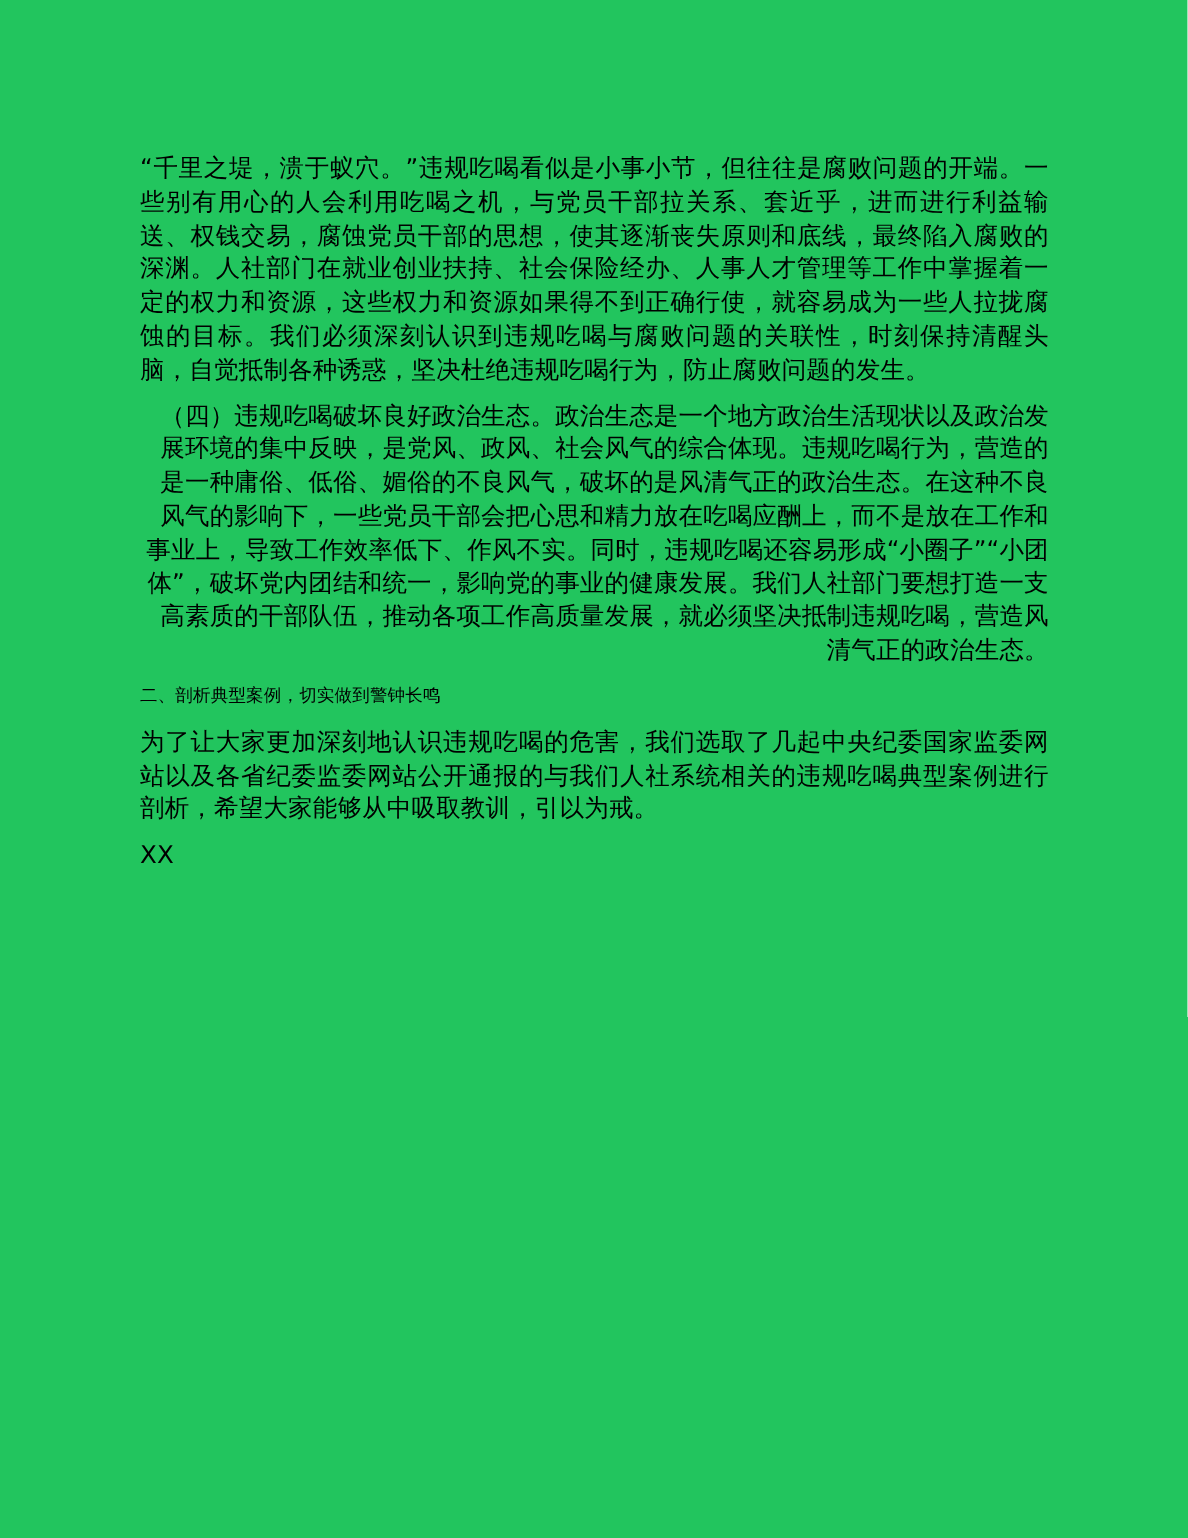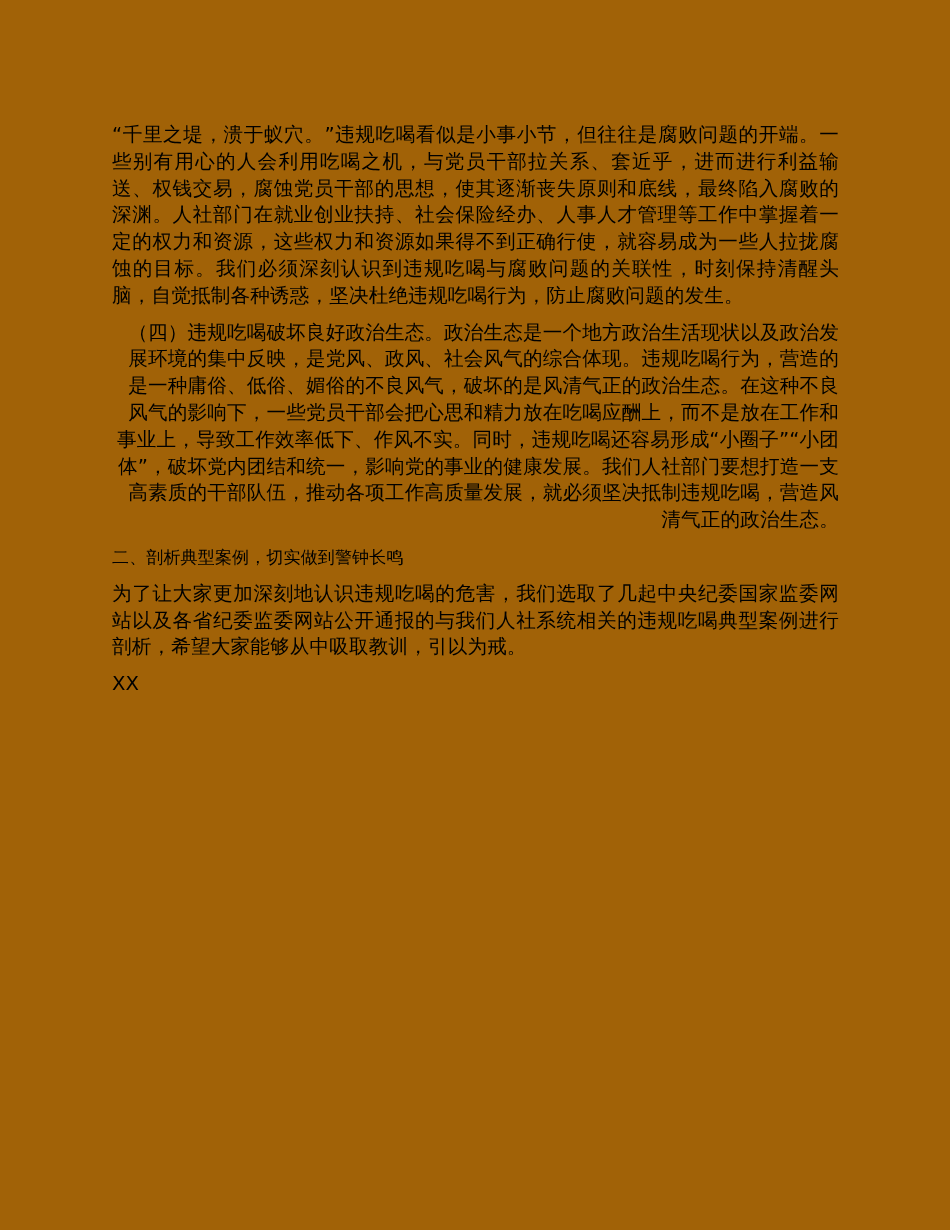--- a/index.html
+++ b/index.html
@@ -17,21 +17,21 @@
     color: #000000;
     -webkit-font-smoothing: antialiased;
   }
 
   #page {
     position: absolute;
     left: 0;
     top: 0;
     width: 950px;
     height: 1230px;
-    background: #a16207;
+    background: #22c55e;
   }
 
   #content {
     position: absolute;
     left: 112px;
     top: 122px;
     width: 727px;
   }
 
   .para {
@@ -44,21 +44,21 @@
     word-break: break-all;
     font-family: "DejaVu Sans", "Liberation Sans", sans-serif;
   }
 
   .para:last-child {
     margin-bottom: 0;
   }
 
   
   .heading {
-    font-size: 17px;
+    font-size: 14px;
     line-height: 26.8px;
     text-align: left;
     margin: 0 0 10px 0;
     letter-spacing: 0.15px;
     font-family: "DejaVu Sans", "Liberation Sans", sans-serif;
   }
 
   
   .bracketed {
     text-align: right;

